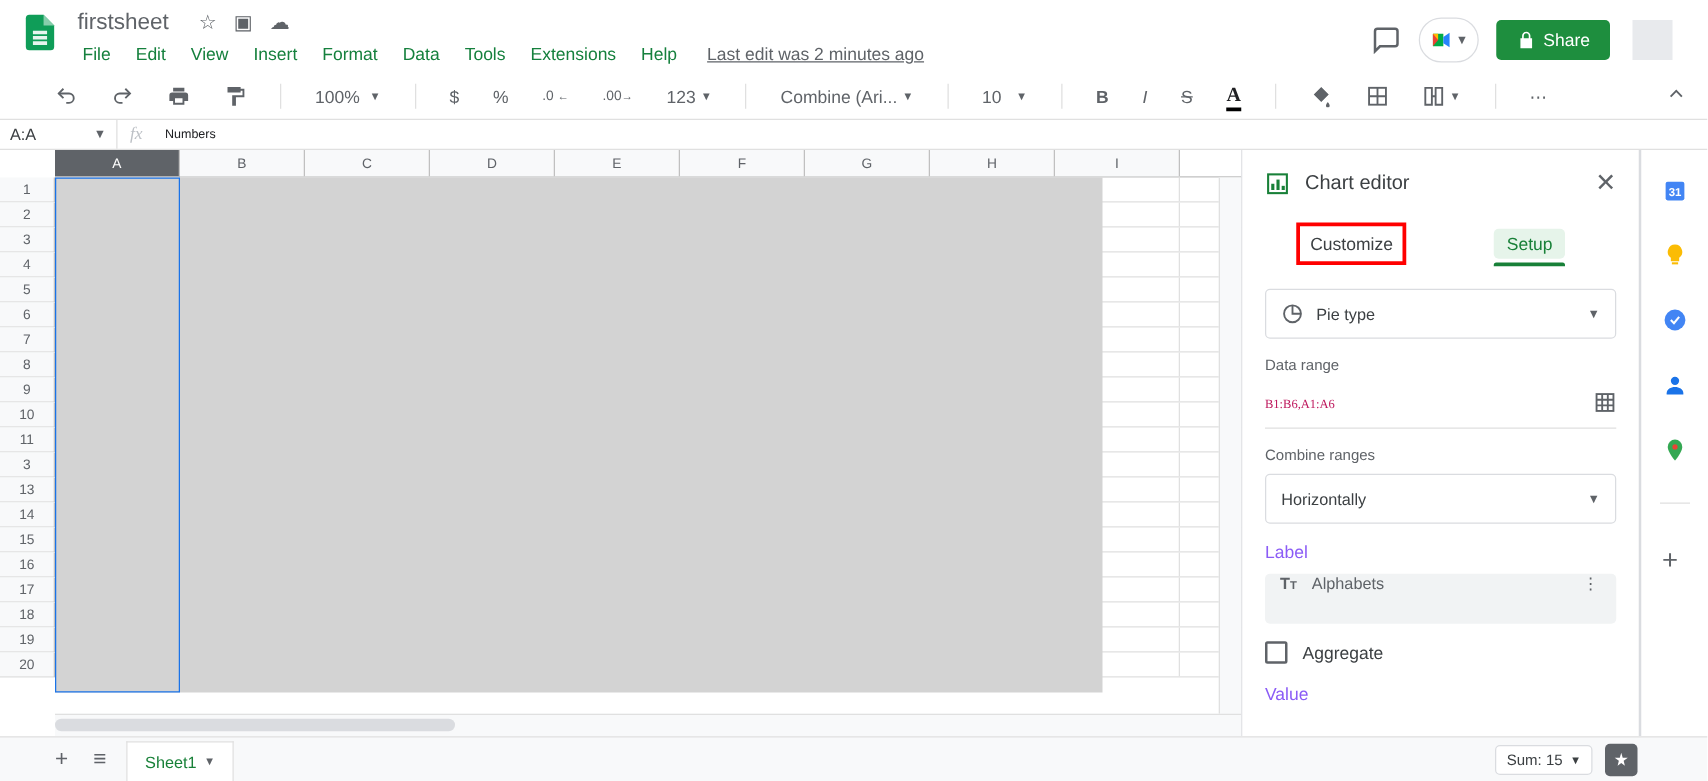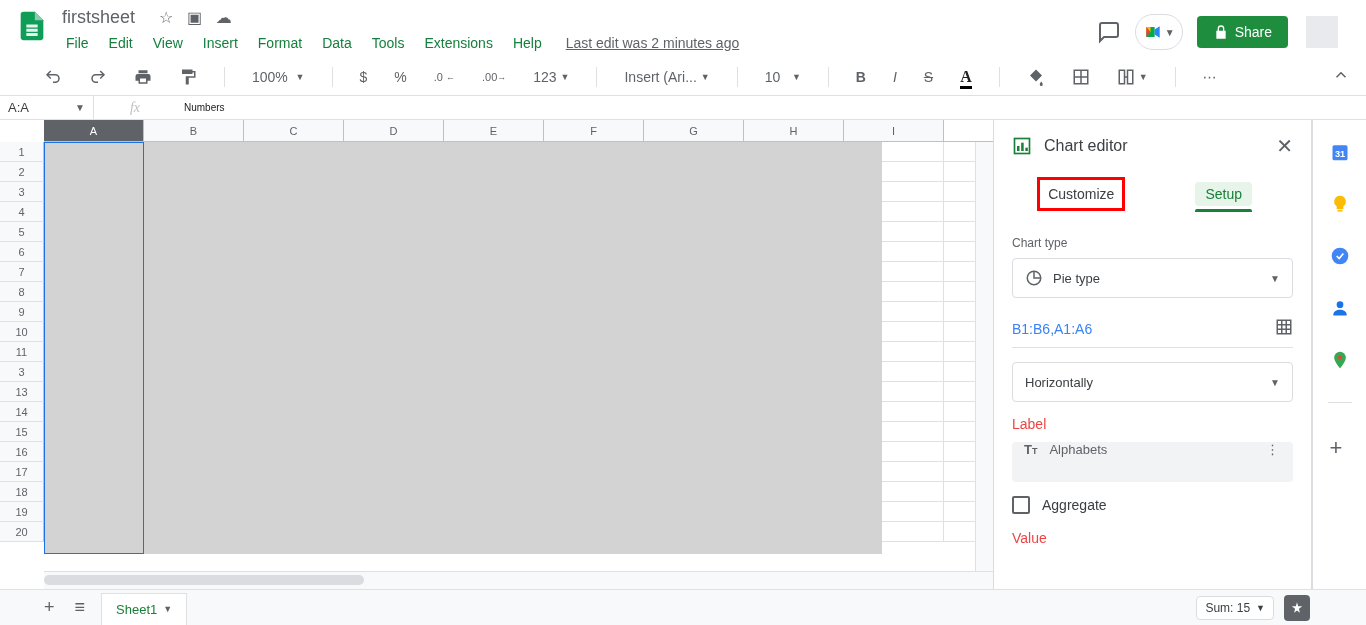--- a/index.html
+++ b/index.html
@@ -26,21 +26,21 @@
 .toolbar .tb { padding: 4px 6px; color:#5f6368; cursor:pointer; display:flex; align-items:center; font-size:14px;}
 .toolbar .sep { width:1px; height:20px; background:#e0e0e0; margin: 0 6px;}
 .toolbar .zoom { min-width:54px; }
 .toolbar .font { min-width:90px; }
 .toolbar .fz { min-width:40px; justify-content:center;}
 .text-color-a { position:relative; font-weight:bold; font-family: "Times New Roman", serif; font-size:16px; color:#202124;}
 .text-color-a::after { content:""; position:absolute; left:0; right:0; bottom:-3px; height:3px; background:#000;}
 .toolbar-collapse { margin-left:auto; color:#5f6368; padding:6px;}
 
 
-.fx-bar { height:24px; border-bottom:1px solid #e0e0e0; display:flex; align-items:center;gap:26px; }
+.fx-bar { height:24px; border-bottom:1px solid #e0e0e0; display:flex; align-items:center; }
 .name-box { width:94px; height:100%; border-right:1px solid #e0e0e0; display:flex; align-items:center; padding:0 8px; font-size:13px; color:#3c4043; justify-content:space-between;}
 .name-box .dd { font-size:10px; color:#5f6368;}
 .fx-icon { width:30px; text-align:center; color:#bdc1c6; font-style:italic; font-family: "Times New Roman", serif; font-size:14px;}
 .fx-input { flex:1; padding:0 8px; font-size:10px;}
 
 
 .main { display:flex; height: calc(625px - 58px - 38px - 24px - 36px); position:relative;}
 .grid-wrap { flex:1; position:relative; border-right:1px solid #dadce0; overflow:hidden; }
 .col-headers { display:flex; margin-left:44px; height:22px; border-bottom:1px solid #c0c0c0;}
 .col-headers .ch { flex:0 0 100px; border-right:1px solid #c0c0c0; background:#f8f9fa; text-align:center; font-size:11px; color:#5f6368; line-height:22px;}
@@ -69,27 +69,27 @@
 .panel-tab.active .tab-label-inner { background:#e6f4ea; padding:4px 10px; border-radius:4px;}
 .panel-tab.active::after { content:""; position:absolute; left:30%; right:30%; bottom:0; height:3px; background:#188038; border-radius:2px 2px 0 0;}
 .customize-highlight { border:3px solid #ff0000; padding:6px 8px; color:#3c4043; font-size:14px;}
 .panel-body { padding: 18px 18px 0 18px; font-size:13px; color:#5f6368; overflow-y:auto; height:380px;}
 .panel-body::-webkit-scrollbar{width:8px;} .panel-body::-webkit-scrollbar-thumb{background:#dadce0;border-radius:4px;}
 .field-label { font-size:12px; color:#5f6368; margin-bottom:8px; margin-top:6px;}
 .select-box { border:1px solid #dadce0; border-radius:4px; height:40px; display:flex; align-items:center; padding:0 12px; color:#3c4043; gap:10px; margin-bottom:14px; cursor:pointer; justify-content:space-between;}
 .select-left { display:flex; align-items:center; gap:10px;}
 .dd-caret { font-size:10px; color:#5f6368;}
 .range-row { display:flex; align-items:center; border-bottom:1px solid #e0e0e0; padding:6px 0 8px 0; margin-bottom:14px;}
-.range-row input { border:none; outline:none; flex:1; font-size:14px; color:#3b82f6;}
+.range-row input { border:none; outline:none; flex:1; font-size:10px; color:#be185d;font-family:Liberation Serif, serif;}
 .range-grid-icon { color:#3c4043;}
 .label-chip { background:#f1f3f4; border-radius:4px; height:40px; display:flex; align-items:flex-start; padding:0 12px; gap:12px; margin:10px 0 14px 0;}
 .label-chip .more { margin-left:auto; color:#5f6368; letter-spacing:2px;}
 .chk-row { display:flex; align-items:center; gap:12px; color:#3c4043; font-size:14px; margin-bottom:16px;}
 .chk-box { width:18px; height:18px; border:2px solid #5f6368; border-radius:2px;}
-.section-head { font-size:14px; color:#ef4444; margin-top:6px;}
+.section-head { font-size:14px; color:#8b5cf6; margin-top:6px;}
 
 
 .side-rail { width:54px; border-left:1px solid #dadce0; display:flex; flex-direction:column; align-items:center; padding-top:22px; gap:32px;}
 .side-rail .rail-icon { width:20px; height:20px; }
 
 
 .sheet-bar { position:absolute; bottom:0; left:0; right:0; height:36px; border-top:1px solid #e0e0e0; background:#f8f9fa; display:flex; align-items:center; padding:0 10px 0 40px; gap:12px;}
 .sheet-bar .sb-btn { color:#5f6368; padding:4px; cursor:pointer; font-size:18px;}
 .sheet-tab { background:#fff; border:1px solid #e0e0e0; border-bottom:none; padding:8px 14px; color:#188038; font-size:13px; display:flex; align-items:center; gap:6px; position:relative; top:1px;}
 .sheet-bar-right { margin-left:auto; display:flex; align-items:center; gap:10px; margin-right:46px;}
@@ -185,21 +185,21 @@
   <span class="tb">
       <span style="font-size:11px">.0&nbsp;</span>
       <sub style="font-size:9px">←</sub>
     </span>
   <span class="tb">
       <span style="font-size:11px">.00</span>
       <sub style="font-size:9px">→</sub>
     </span>
   <span class="tb"><span>123</span>&nbsp;<span style="font-size:9px">▼</span></span>
   <span class="sep"></span>
-  <span class="tb font"><span>Insert (Ari...</span>&nbsp;<span style="font-size:9px">▼</span></span>
+  <span class="tb font"><span>Combine (Ari...</span>&nbsp;<span style="font-size:9px">▼</span></span>
   <span class="sep"></span>
   <span class="tb fz"><span>10</span>&nbsp;&nbsp;&nbsp;<span style="font-size:9px">▼</span></span>
   <span class="sep"></span>
   <span class="tb">
       <b>B</b>
     </span>
   <span class="tb">
       <i>I</i>
     </span>
   <span class="tb">
@@ -517,42 +517,43 @@
           <rect x="16" y="14" width="3" height="4" fill="#188038"></rect>
         </svg>
       <span class="panel-title">Chart editor</span>
       <span class="panel-close">✕</span>
     </div>
     <div class="panel-tabs">
       <div class="panel-tab"><span class="customize-highlight">Customize</span></div>
       <div class="panel-tab active"><span class="tab-label-inner">Setup</span></div>
     </div>
     <div class="panel-body">
-      <div class="field-label">Chart type</div>
       <div class="select-box">
         <span class="select-left">
           <svg width="18" height="18" viewBox="0 0 24 24" fill="none" stroke="#5f6368" stroke-width="2">
               <circle cx="12" cy="12" r="9"></circle>
               <path d="M12 3v9h9"></path>
             </svg>
           <span>Pie type</span>
         </span>
         <span class="dd-caret">▼</span>
       </div>
 
+      <div class="field-label">Data range</div>
       <div class="range-row">
         <input value="B1:B6,A1:A6" style="">
         <span class="range-grid-icon">
           <svg width="18" height="18" viewBox="0 0 24 24" fill="none" stroke="#5f6368" stroke-width="2">
               <rect x="3" y="3" width="18" height="18"></rect>
               <path d="M3 9h18M3 15h18M9 3v18M15 3v18"></path>
             </svg>
         </span>
       </div>
 
+      <div class="field-label">Combine ranges</div>
       <div class="select-box">
         <span>Horizontally</span>
         <span class="dd-caret">▼</span>
       </div>
 
       <div class="section-head">Label</div>
       <div class="label-chip">
         <span style="font-weight:bold;">T<span style="font-size:9px">T</span></span>
         <span>Alphabets</span>
         <span class="more">⋮</span>

